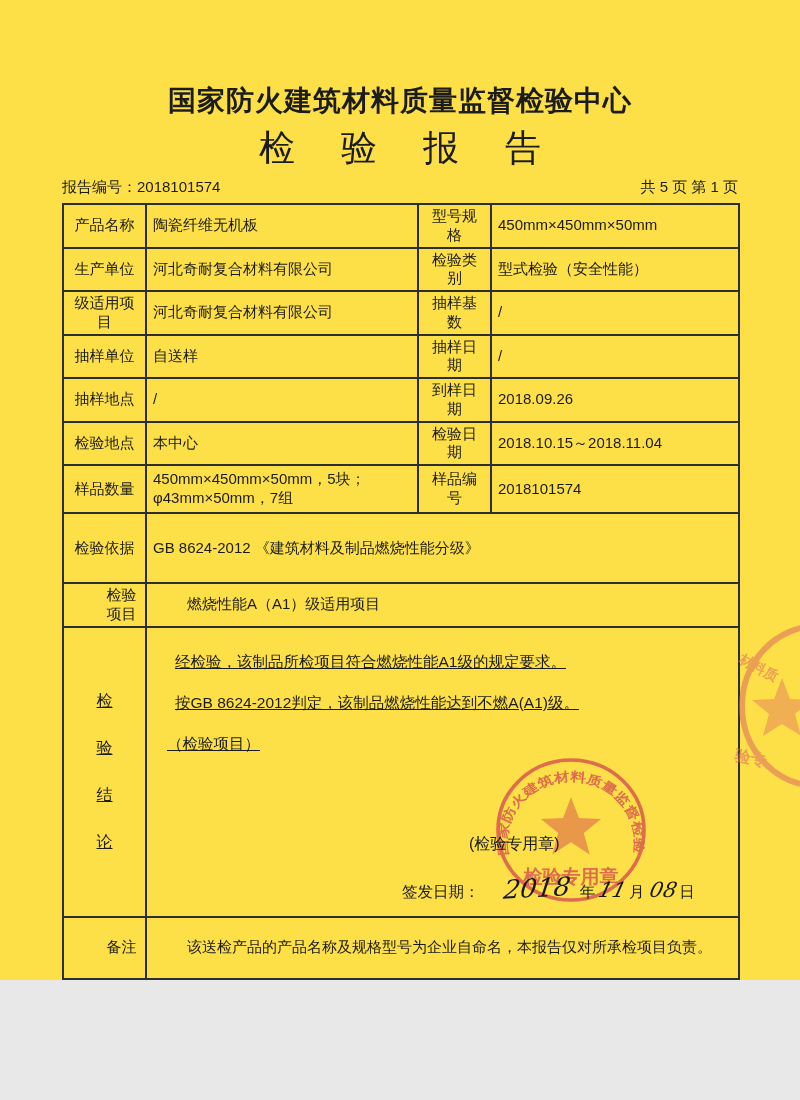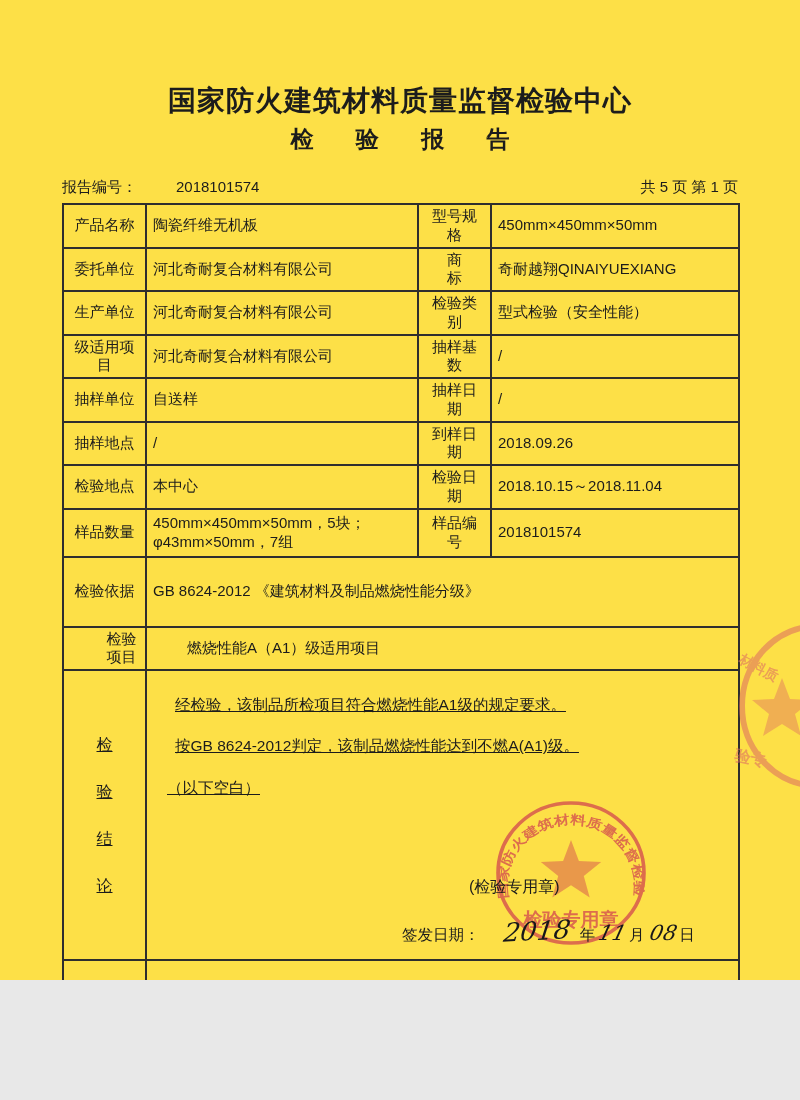--- a/index.html
+++ b/index.html
@@ -8,28 +8,28 @@
     background:#fde047;overflow:hidden;
     font-family:"Liberation Sans","DejaVu Sans",sans-serif;
     color:#1c1c1c;
   }
   .center-name{
     position:absolute;top:82px;left:0;width:100%;text-align:center;
     font-size:28px;font-weight:bold;letter-spacing:1px;
   }
   .report-title{
     position:absolute;top:124px;left:0;width:100%;text-align:center;
-    font-size:23px;font-weight:bold;letter-spacing:18px;text-indent:18px;
+    font-size:36px;font-weight:normal;letter-spacing:18px;text-indent:18px;
   }
   .meta-row{
     position:absolute;top:178px;left:62px;width:676px;
     display:flex;justify-content:space-between;align-items:flex-end;
     font-size:15px;
   }
-  .meta-left{display:flex;gap:39px;}
+  .meta-left{display:flex;}
   table.rpt{
     position:absolute;top:203px;left:62px;width:676px;
     border-collapse:collapse;table-layout:fixed;
   }
   table.rpt td{
     border:2px solid #2e2e2e;font-size:15px;line-height:1.25;
     padding:2px 6px;overflow:hidden;
   }
   td.lbl{text-align:center;padding:2px 2px;}
   td.val{text-align:left;padding-left:9px;}
@@ -83,26 +83,20 @@
         <col style="width:248px">
       </colgroup>
     <tbody>
       <tr class="h40">
         <td class="lbl">产品名称</td>
         <td class="val">陶瓷纤维无机板</td>
         <td class="lbl">型号规格</td>
         <td class="val">450mm×450mm×50mm</td>
       </tr>
       <tr class="h40">
-        <td class="lbl">委托单位</td>
-        <td class="val">河北奇耐复合材料有限公司</td>
-        <td class="lbl">商　　标</td>
-        <td class="val">奇耐越翔QINAIYUEXIANG</td>
-      </tr>
-      <tr class="h40">
         <td class="lbl">生产单位</td>
         <td class="val">河北奇耐复合材料有限公司</td>
         <td class="lbl">检验类别</td>
         <td class="val">型式检验（安全性能）</td>
       </tr>
       <tr class="h40">
         <td class="lbl">级适用项目</td>
         <td class="val">河北奇耐复合材料有限公司</td>
         <td class="lbl">抽样基数</td>
         <td class="val">/</td>
@@ -144,21 +138,21 @@
           <div class="vert">
             <span>检</span>
             <span>验</span>
             <span>结</span>
             <span>论</span>
           </div>
         </td>
         <td class="concl-cell" colspan="3">
           <p class="p1">经检验，该制品所检项目符合燃烧性能A1级的规定要求。</p>
           <p class="p2">按GB 8624-2012判定，该制品燃烧性能达到不燃A(A1)级。</p>
-          <p class="p3">（以下空白）</p>
+          <p class="p3">（检验项目）</p>
 
           <svg class="stamp-main" width="158" height="152" viewBox="0 0 158 152">
             <g opacity="0.82">
               <ellipse cx="79" cy="76" rx="73" ry="70" fill="none" stroke="#d6544e" stroke-width="3.6"></ellipse>
               <path id="sealArc" d="M 17,103 A 64,61 0 1 1 141,103" fill="none"></path>
               <text font-size="12.5" fill="#d6544e" font-weight="bold">
                 <textPath href="#sealArc" startOffset="2" textLength="252" lengthAdjust="spacingAndGlyphs">国家防火建筑材料质量监督检验中心</textPath>
               </text>
               <polygon points="79,43 86.9,63.9 109.2,64.9 91.8,78.9 97.7,100.4 79,88.2 60.3,100.4 66.2,78.9 48.8,64.9 71.1,63.9" fill="#d6544e" opacity="0.62"></polygon>
               <text x="79" y="129" text-anchor="middle" font-size="19" font-weight="bold" fill="#d6544e">检验专用章</text>

